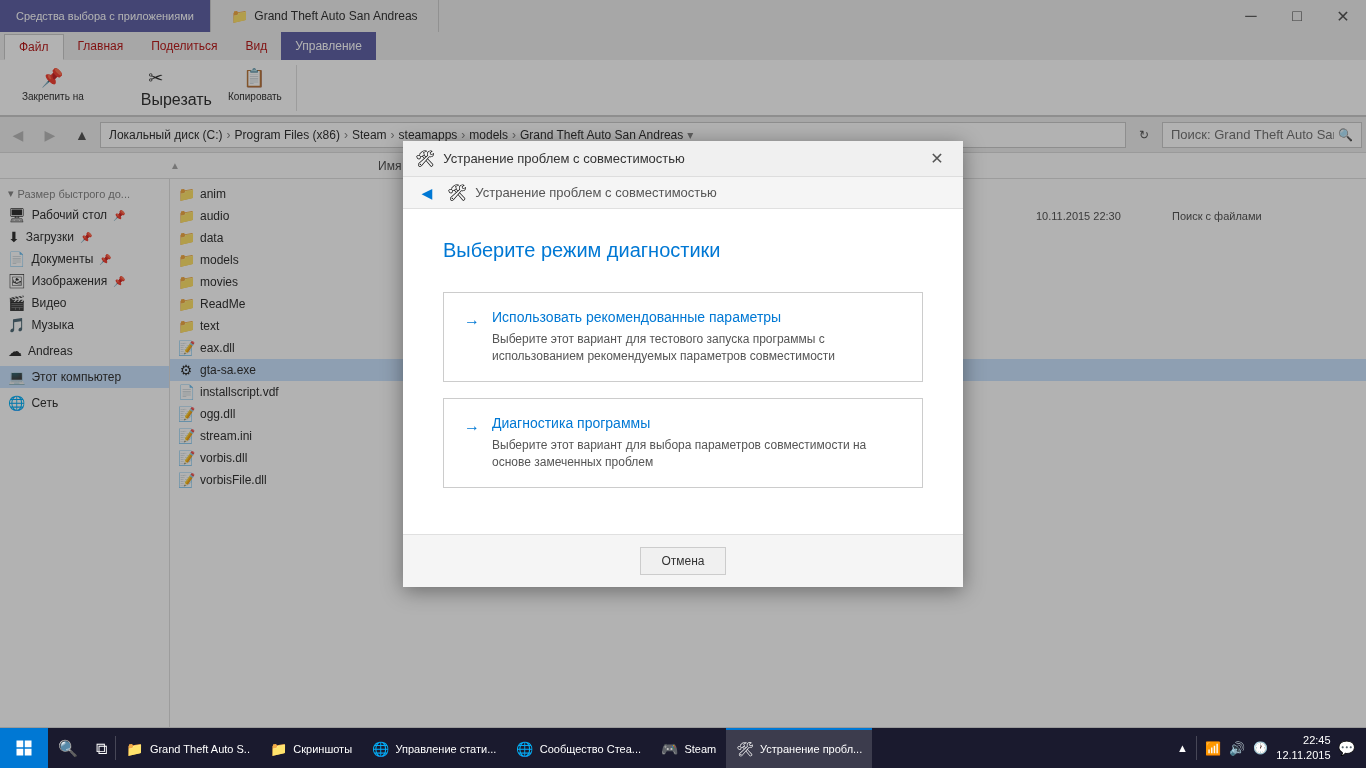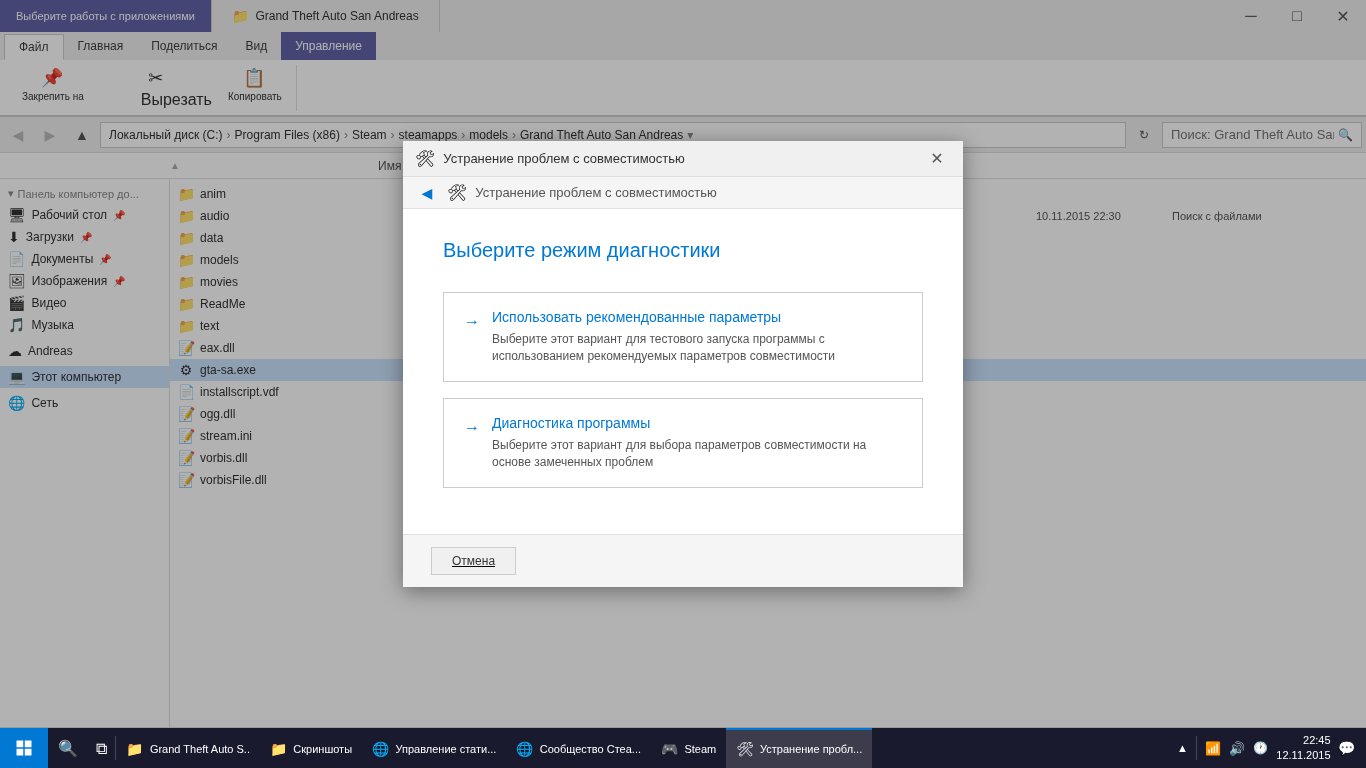--- a/index.html
+++ b/index.html
@@ -52,21 +52,21 @@
       cursor: pointer; font-size: 16px; color: #555;
     }
 
     
     .ribbon {
       background: #f0f0f0; border-bottom: 1px solid #ccc;
     }
     .ribbon-tabs { display: flex; height: 28px; padding-left: 4px; }
     .ribbon-tab {
       padding: 0 14px; display: flex; align-items: center; font-size: 12px;
-      cursor: pointer; color: #404040;
+      cursor: pointer; color: #b91c1c;
     }
     .ribbon-tab.active { background: white; border: 1px solid #ccc; border-bottom: 1px solid white; margin-top: 2px; }
     .ribbon-tab.highlight { background: #6264a7; color: white; padding: 0 14px; display: flex; align-items: center; font-size: 12px; }
     .ribbon-content {
       background: white; border-bottom: 1px solid #ccc; padding: 4px 8px; display: flex; gap: 8px; align-items: center; height: 56px;
     }
     .ribbon-section { display: flex; flex-direction: column; align-items: center; padding: 0 8px; border-right: 1px solid #e0e0e0; gap: 2px; }
     .ribbon-btn { display: flex; flex-direction: column; align-items: center; padding: 2px 6px; cursor: pointer; font-size: 11px; color: #333; gap: 2px; }
     .ribbon-icon { font-size: 18px; }
 
@@ -163,38 +163,38 @@
     .dialog-body { padding: 30px 40px; flex: 1; }
     .dialog-heading { font-size: 20px; color: #0078d4; font-weight: 300; margin-bottom: 30px; }
     .dialog-option {
       border: 1px solid #ccc; padding: 16px 20px; margin-bottom: 16px; cursor: pointer; display: flex; align-items: flex-start; gap: 12px;
     }
     .dialog-option-arrow { color: #0078d4; font-size: 16px; margin-top: 2px; }
     .dialog-option-content { flex: 1; }
     .dialog-option-title { color: #0078d4; font-size: 14px; font-weight: 400; margin-bottom: 6px; }
     .dialog-option-desc { color: #555; font-size: 12px; line-height: 1.4; }
     .dialog-footer {
-      padding: 12px 28px; display: flex; justify-content: flex-start; border-top: 1px solid #e0e0e0; background: #f5f5f5; text-decoration: underline;
+      padding: 12px 28px; display: flex; justify-content: center; border-top: 1px solid #e0e0e0; background: #f5f5f5;
     }
     .dialog-cancel-btn {
       padding: 6px 20px; background: #f0f0f0; border: 1px solid #ccc; cursor: pointer; font-size: 12px; color: #333;
     }
 
     
     .taskbar-divider { width: 1px; background: rgba(255,255,255,0.2); height: 24px; }
   </style>
 </head>
 <body>
 
 <div class="main-window">
 
   <div class="title-bar">
     <div class="title-bar-tabs">
       <div class="title-tab" style="background:#6264a7;color:white;font-size:11px;">
-        <span>Выберите работы с приложениями</span>
+        <span>Средства выбора с приложениями</span>
       </div>
       <div class="title-tab app-title">
         <span style="font-size:14px;">📁</span>
         <span>Grand Theft Auto San Andreas</span>
       </div>
     </div>
     <div class="title-bar-controls">
       <div class="title-btn">─</div>
       <div class="title-btn">□</div>
       <div class="title-btn close">✕</div>
@@ -282,21 +282,21 @@
       <span>Размер</span>
     </div>
   </div>
 
   <div class="content-area">
 
     <div class="sidebar">
       <div class="sidebar-section">
         <div class="sidebar-header">
           <span>▾</span>
-          <span>Панель компьютер до...</span>
+          <span>Размер быстрого до...</span>
         </div>
         <div class="sidebar-quick">
           <span class="sidebar-icon">🖥</span>
           <span>Рабочий стол</span>
           <span class="pin-icon">📌</span>
         </div>
         <div class="sidebar-quick">
           <span class="sidebar-icon">⬇</span>
           <span>Загрузки</span>
           <span class="pin-icon">📌</span>

